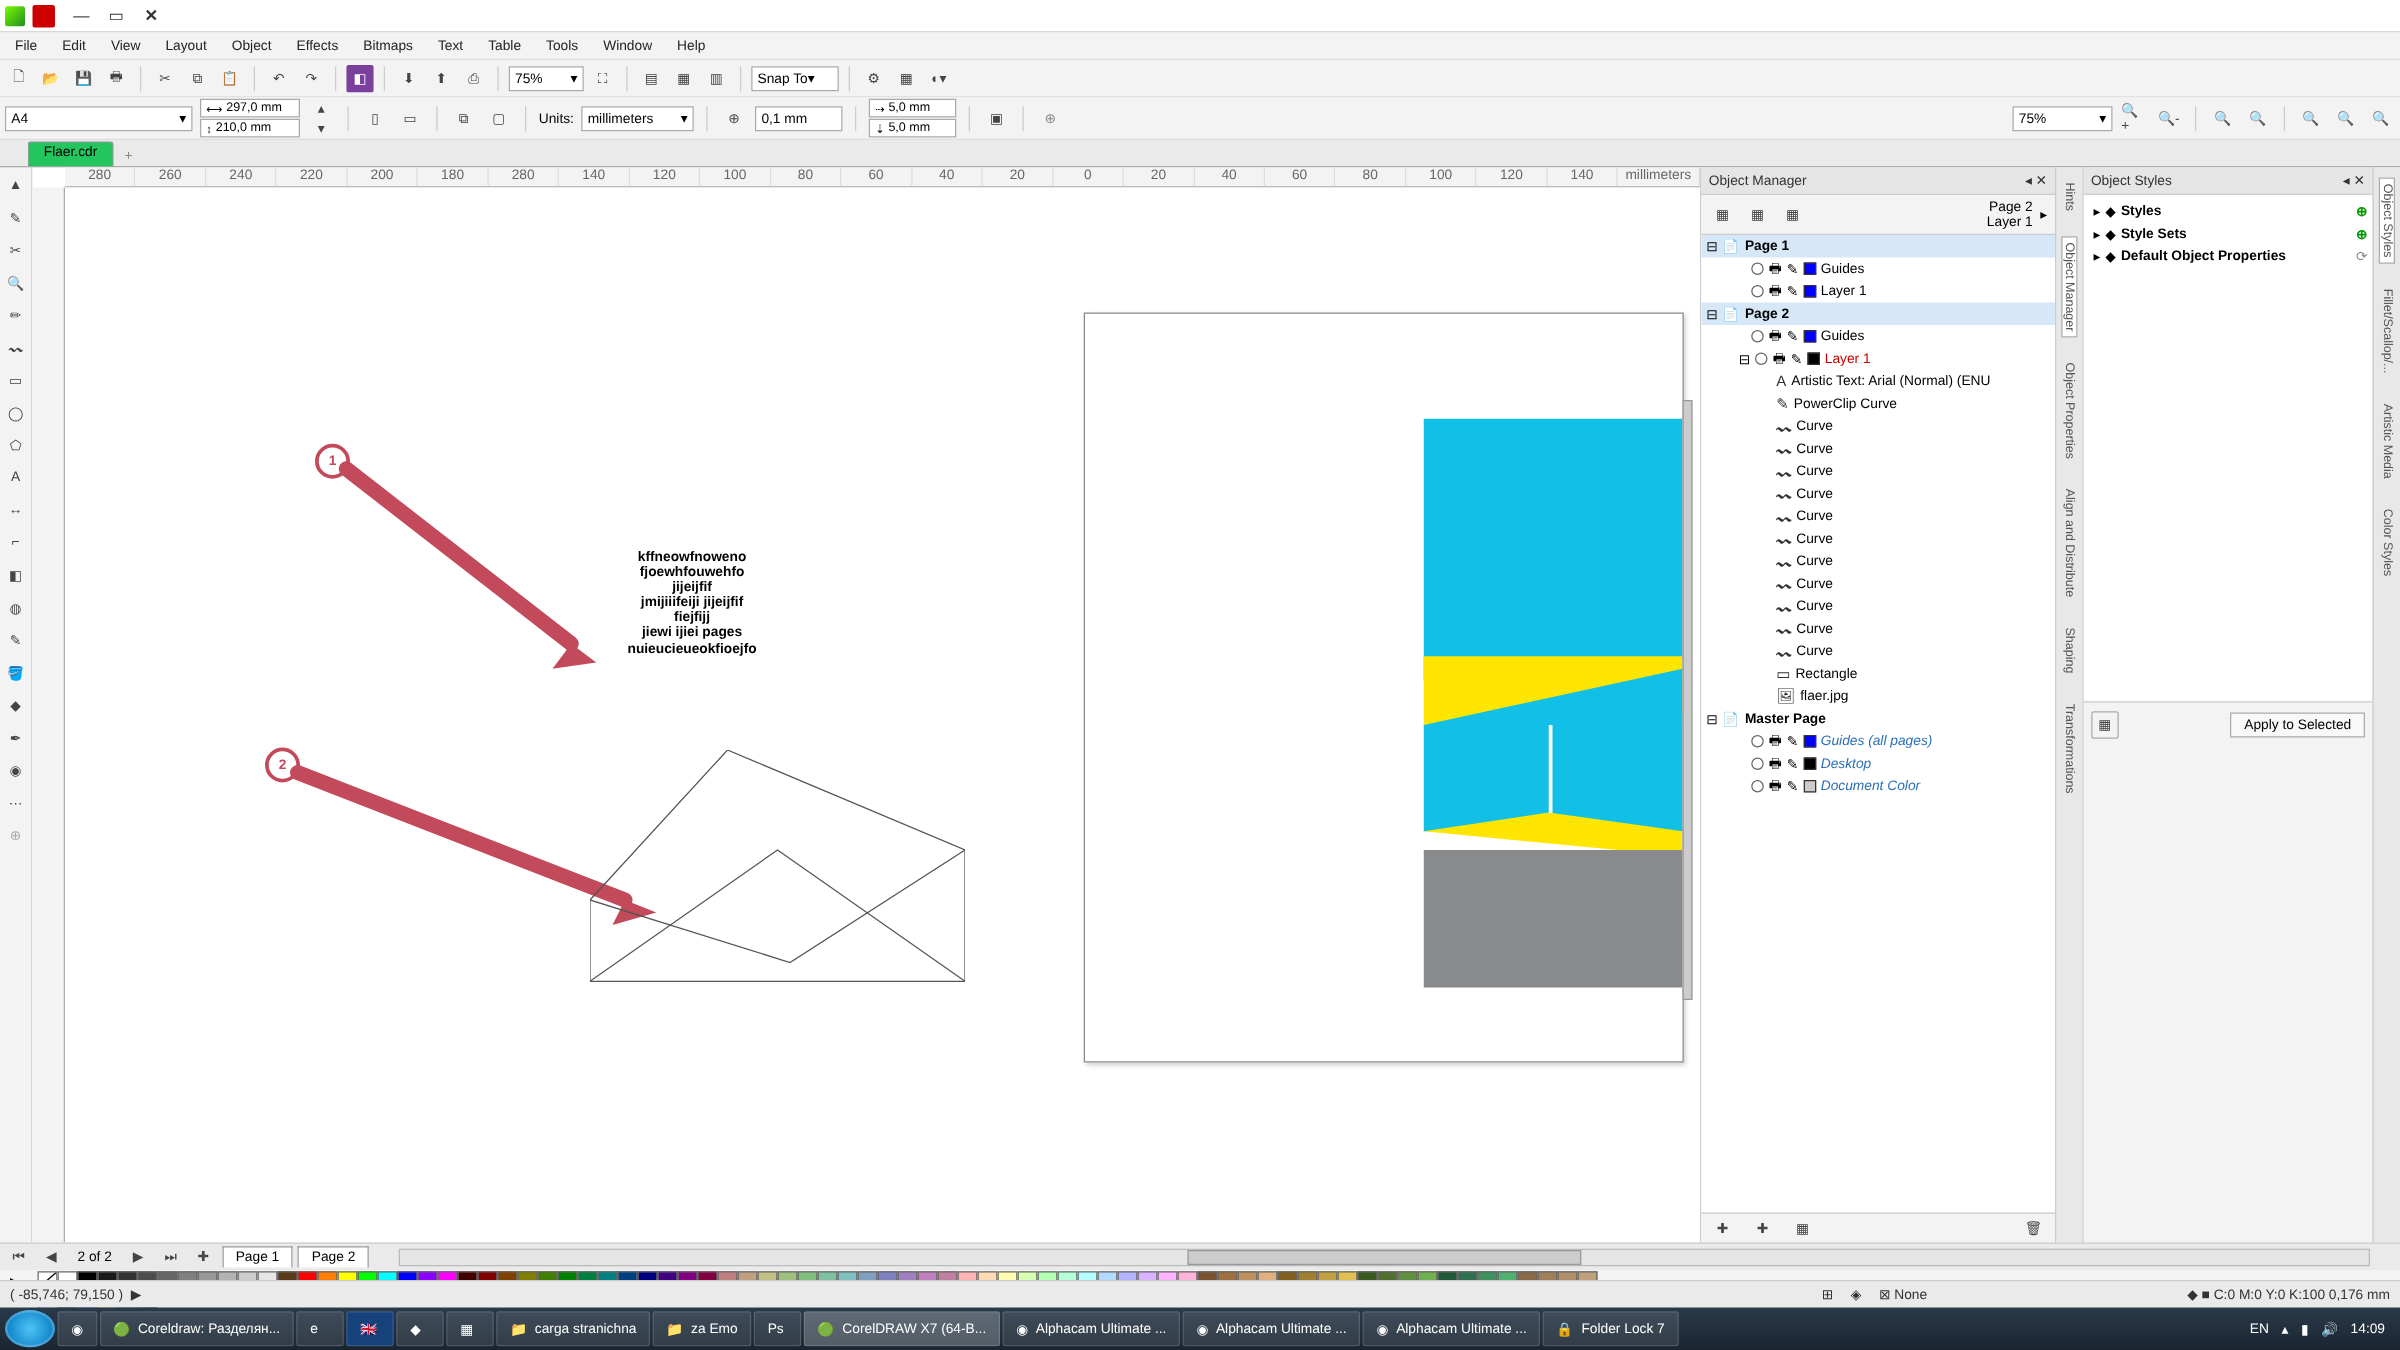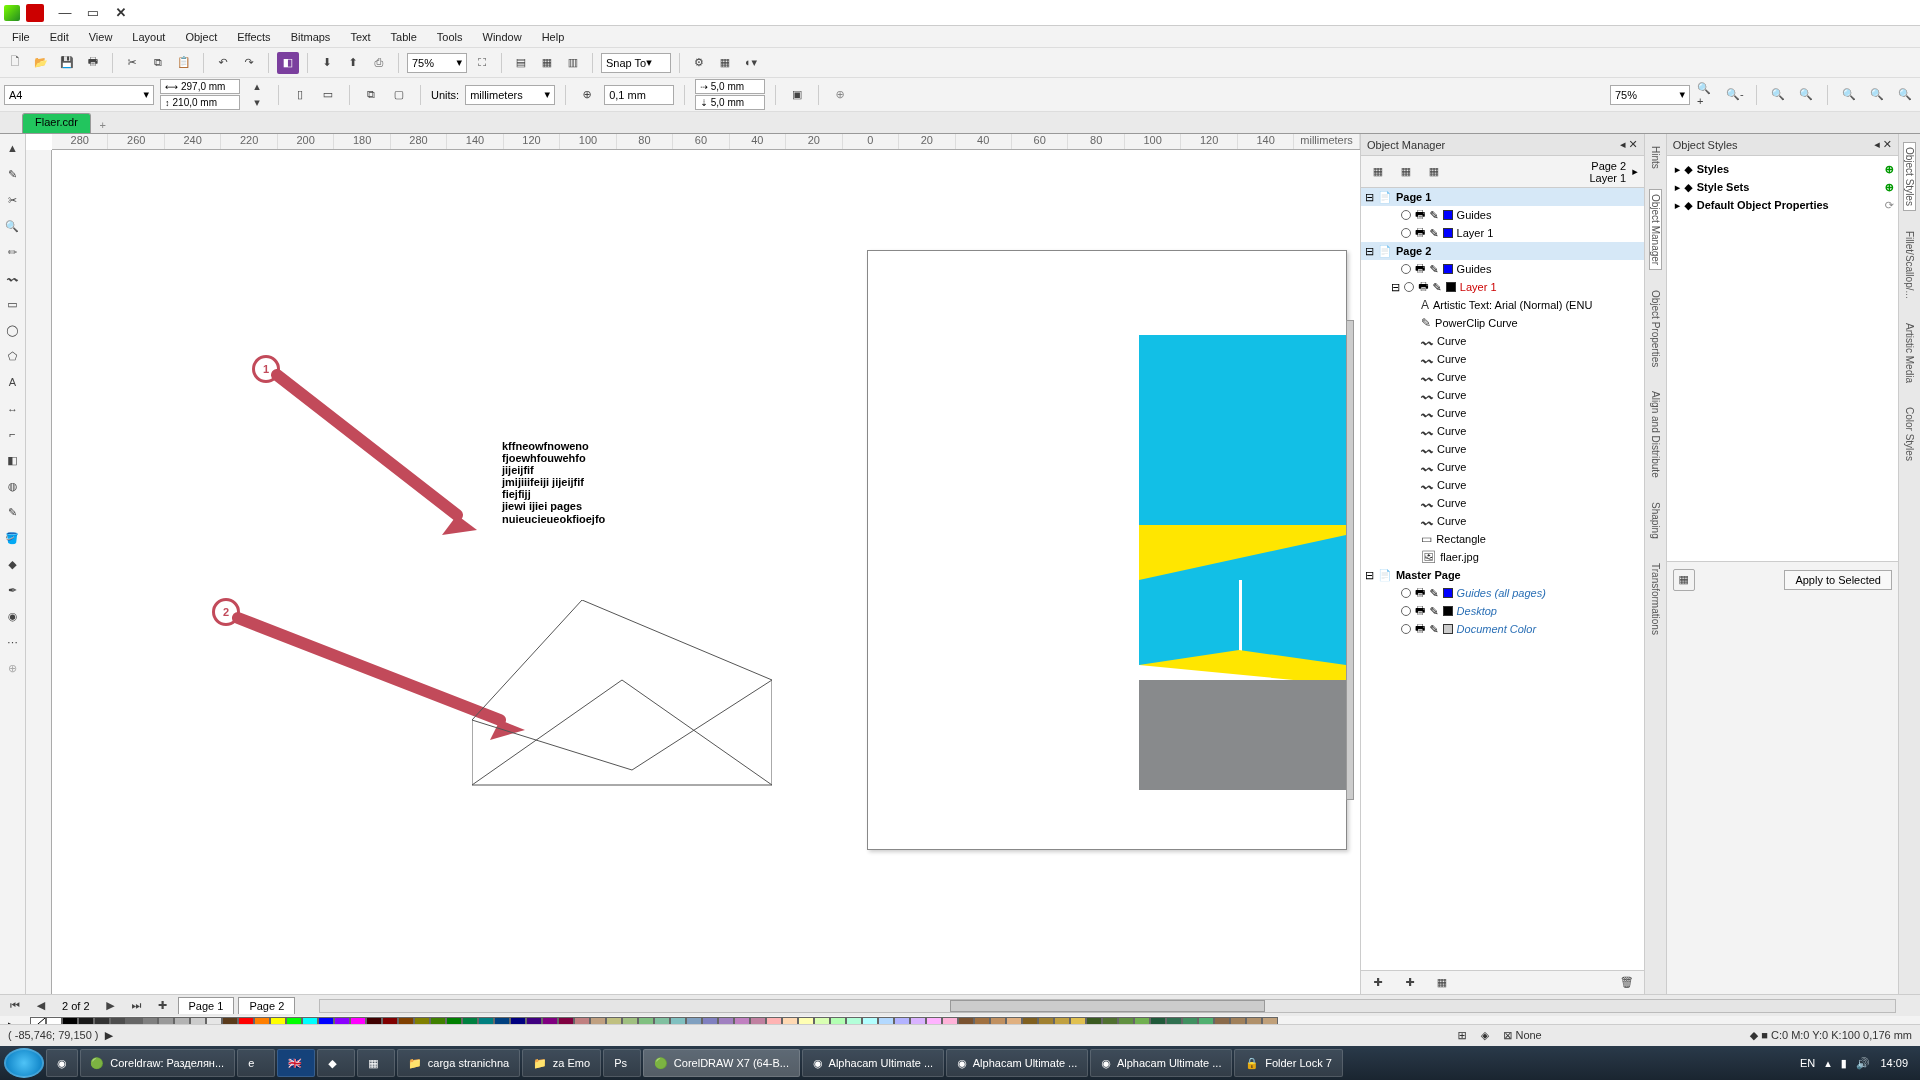--- a/index.html
+++ b/index.html
@@ -49,21 +49,21 @@
 .pal-row { height:16px; display:flex; align-items:center; padding-left:30px; }
 .pal-row .sw { width:16px; height:14px; border:1px solid #666; }
 .statusbar { position:absolute; bottom:0; left:0; right:0; height:22px; background:#eaeaea; border-top:1px solid #ccc; display:flex; align-items:center; padding:0 8px; color:#333; justify-content:space-between; } 
 .win-taskbar { position:absolute; bottom:0; left:0; right:0; height:34px; background:linear-gradient(#2a3a4a,#1a2530); display:flex; align-items:center; padding:0 4px; gap:2px; }
 .win-start { width:40px; height:30px; background:radial-gradient(circle,#4fc3f7,#0277bd); border-radius:50%; border:2px solid #fff3; }
 .task-item { height:28px; padding:0 10px; background:rgba(255,255,255,0.1); border:1px solid rgba(255,255,255,0.15); border-radius:2px; color:#fff; display:flex; align-items:center; gap:6px; font-size:11px; max-width:160px; overflow:hidden; white-space:nowrap; }
 .task-item.active { background:rgba(255,255,255,0.25); }
 .tray { margin-left:auto; display:flex; align-items:center; gap:10px; color:#fff; font-size:11px; padding-right:8px; }
 .ann-circle { position:absolute; width:28px; height:28px; border:3px solid #c24a5a; border-radius:50%; background:#fff; display:flex; align-items:center; justify-content:center; color:#c24a5a; font-weight:bold; font-size:14px; }
 .ann-arrow { position:absolute; }
-.text-block { position:absolute; font-family:Arial; font-weight:bold; font-size:18px; line-height:1.1; color:#000; }
+.text-block { position:absolute; font-family:Arial; font-weight:bold; font-size:18px; line-height:1.1; color:#000;text-align:center; }
 .envelope { position:absolute; }
 .colorbox { position:absolute; }
 </style>
 </head>
 <body>
 
 <div class="titlebar">
   <div class="logo"></div>
   <div class="shield"></div>
   <div class="wincontrols">

